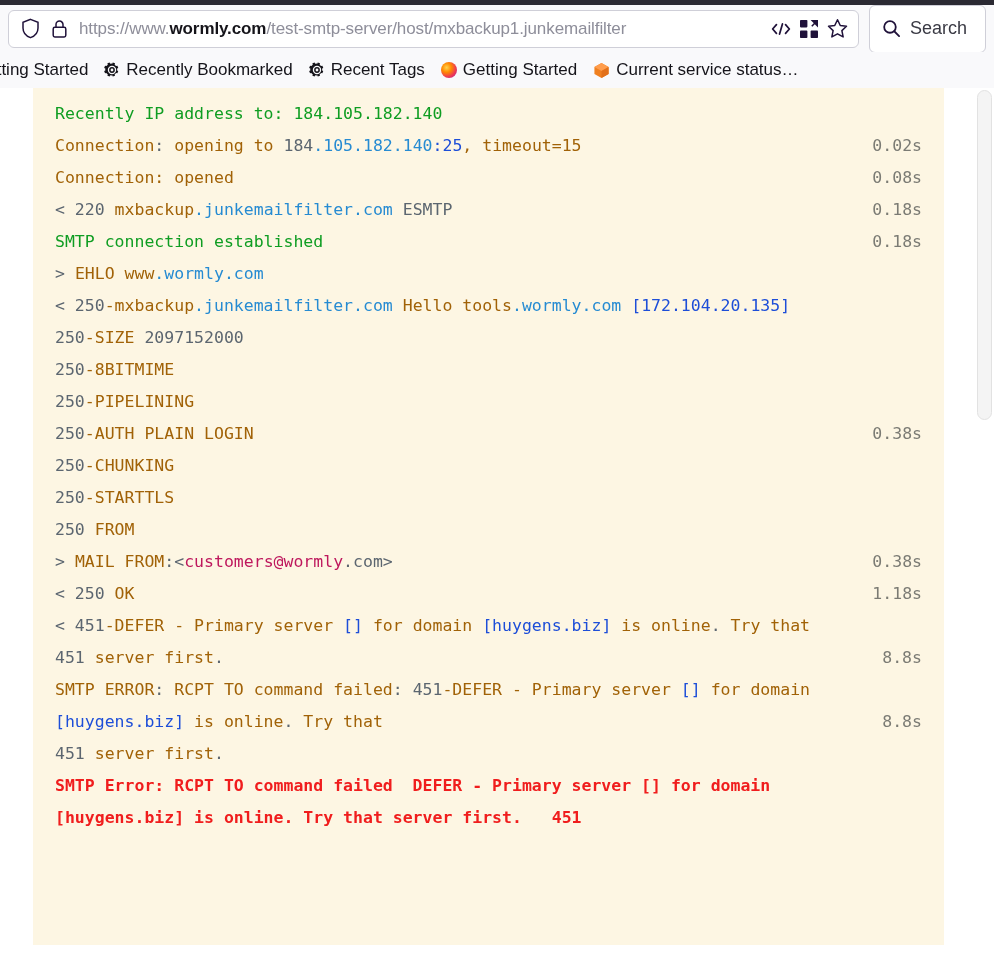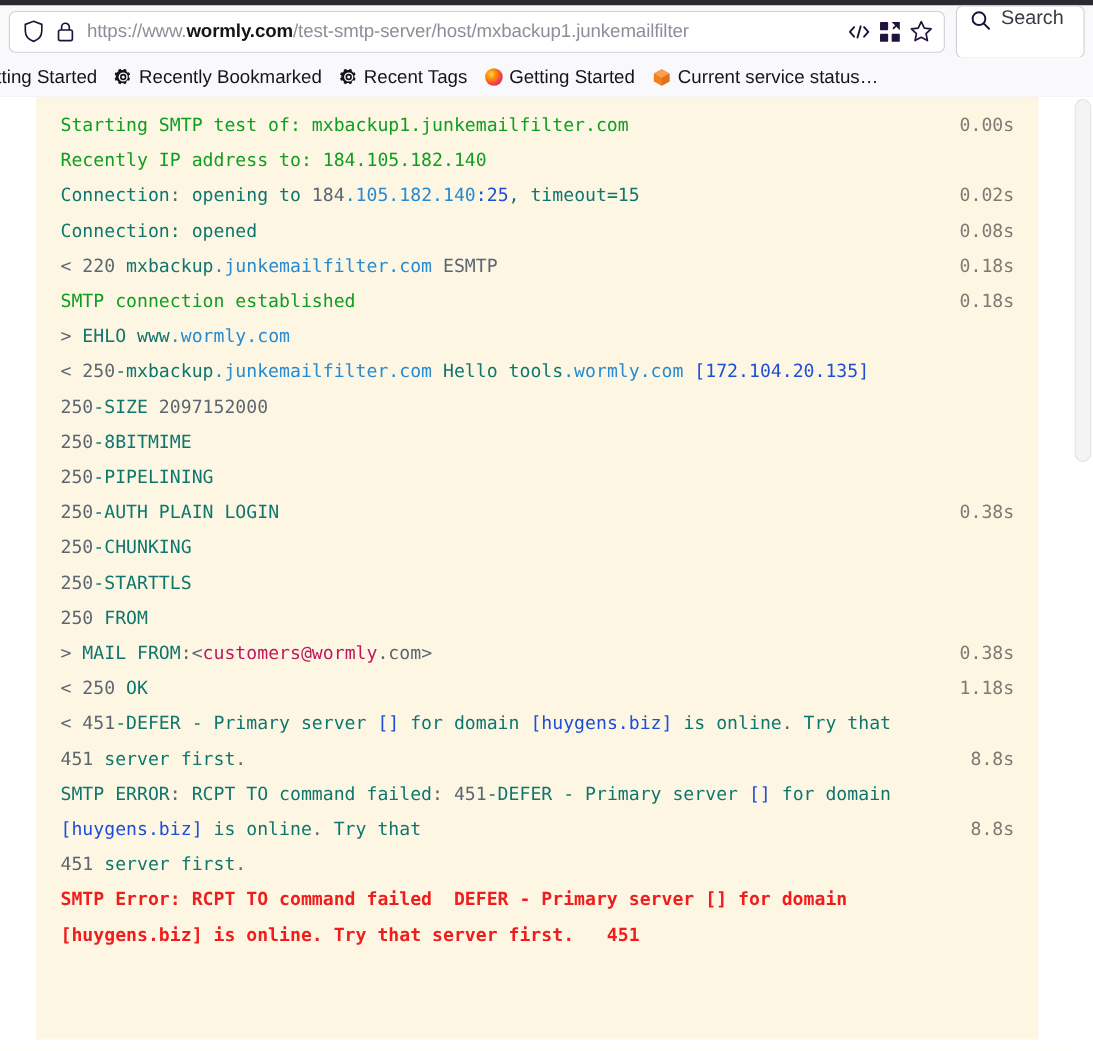--- a/index.html
+++ b/index.html
@@ -79,20 +79,21 @@
   .url-icons { display: flex; flex: 0 0 auto; align-items: center; gap: 2px; }
 
   .searchbox {
     flex: 1 1 auto;
     margin-left: 10px;
     height: 48px;
     background: #ffffff;
     border: 1px solid #cfcfd8;
     border-radius: 6px;
     display: flex;
+    align-items: center;
     padding: 0 8px;
     box-sizing: border-box;
     gap: 6px;
   }
   .search-placeholder {
     font-size: 18px;
     color: #3a3a44;
     white-space: nowrap;
     overflow: hidden;
   }
@@ -167,21 +168,21 @@
     right: 0;
     top: 0;
     color: #7b7b74;
     white-space: nowrap;
     font-size: 16.5px;
   }
   .logline.wrap2 .t { top: 32px; }
 
   
   .c-green   { color: #0f9d22; }
-  .c-olive   { color: #0f766e; }
+  .c-olive   { color: #a16207; }
   .c-blue    { color: #268bd2; }
   .c-red     { color: #1d4ed8; }
   .c-gray    { color: #5c6670; }
   .c-slate   { color: #be185d; }
   .c-err     { color: #f01d1d; font-weight: bold; }
 
   
   .vscroll-outer {
     position: absolute;
     right: 0; top: 88px;
@@ -319,21 +320,20 @@
     </div>
   </div>
 </div>
 
 <div class="hairline"></div>
 
 <div class="page">
 
   <div class="console">
 
-    <div class="logline"><span class="c-green">Starting SMTP test of: mxbackup1.junkemailfilter.com</span><span class="t">0.00s</span></div>
 
     <div class="logline"><span class="c-green">Recently IP address to: 184.105.182.140</span><span class="t"></span></div>
 
     <div class="logline"><span class="c-olive">Connection</span><span class="c-gray">:</span><span class="c-olive"> opening to </span><span class="c-gray">184</span><span class="c-blue">.105.182.140</span><span class="c-red">:25</span><span class="c-olive">, timeout=15</span><span class="t">0.02s</span></div>
 
     <div class="logline"><span class="c-olive">Connection: opened</span><span class="t">0.08s</span></div>
 
     <div class="logline"><span class="c-gray">&lt; 220 </span><span class="c-olive">mxbackup</span><span class="c-blue">.junkemailfilter.com</span><span class="c-gray"> ESMTP</span><span class="t">0.18s</span></div>
 
     <div class="logline"><span class="c-green">SMTP connection established</span><span class="t">0.18s</span></div>

